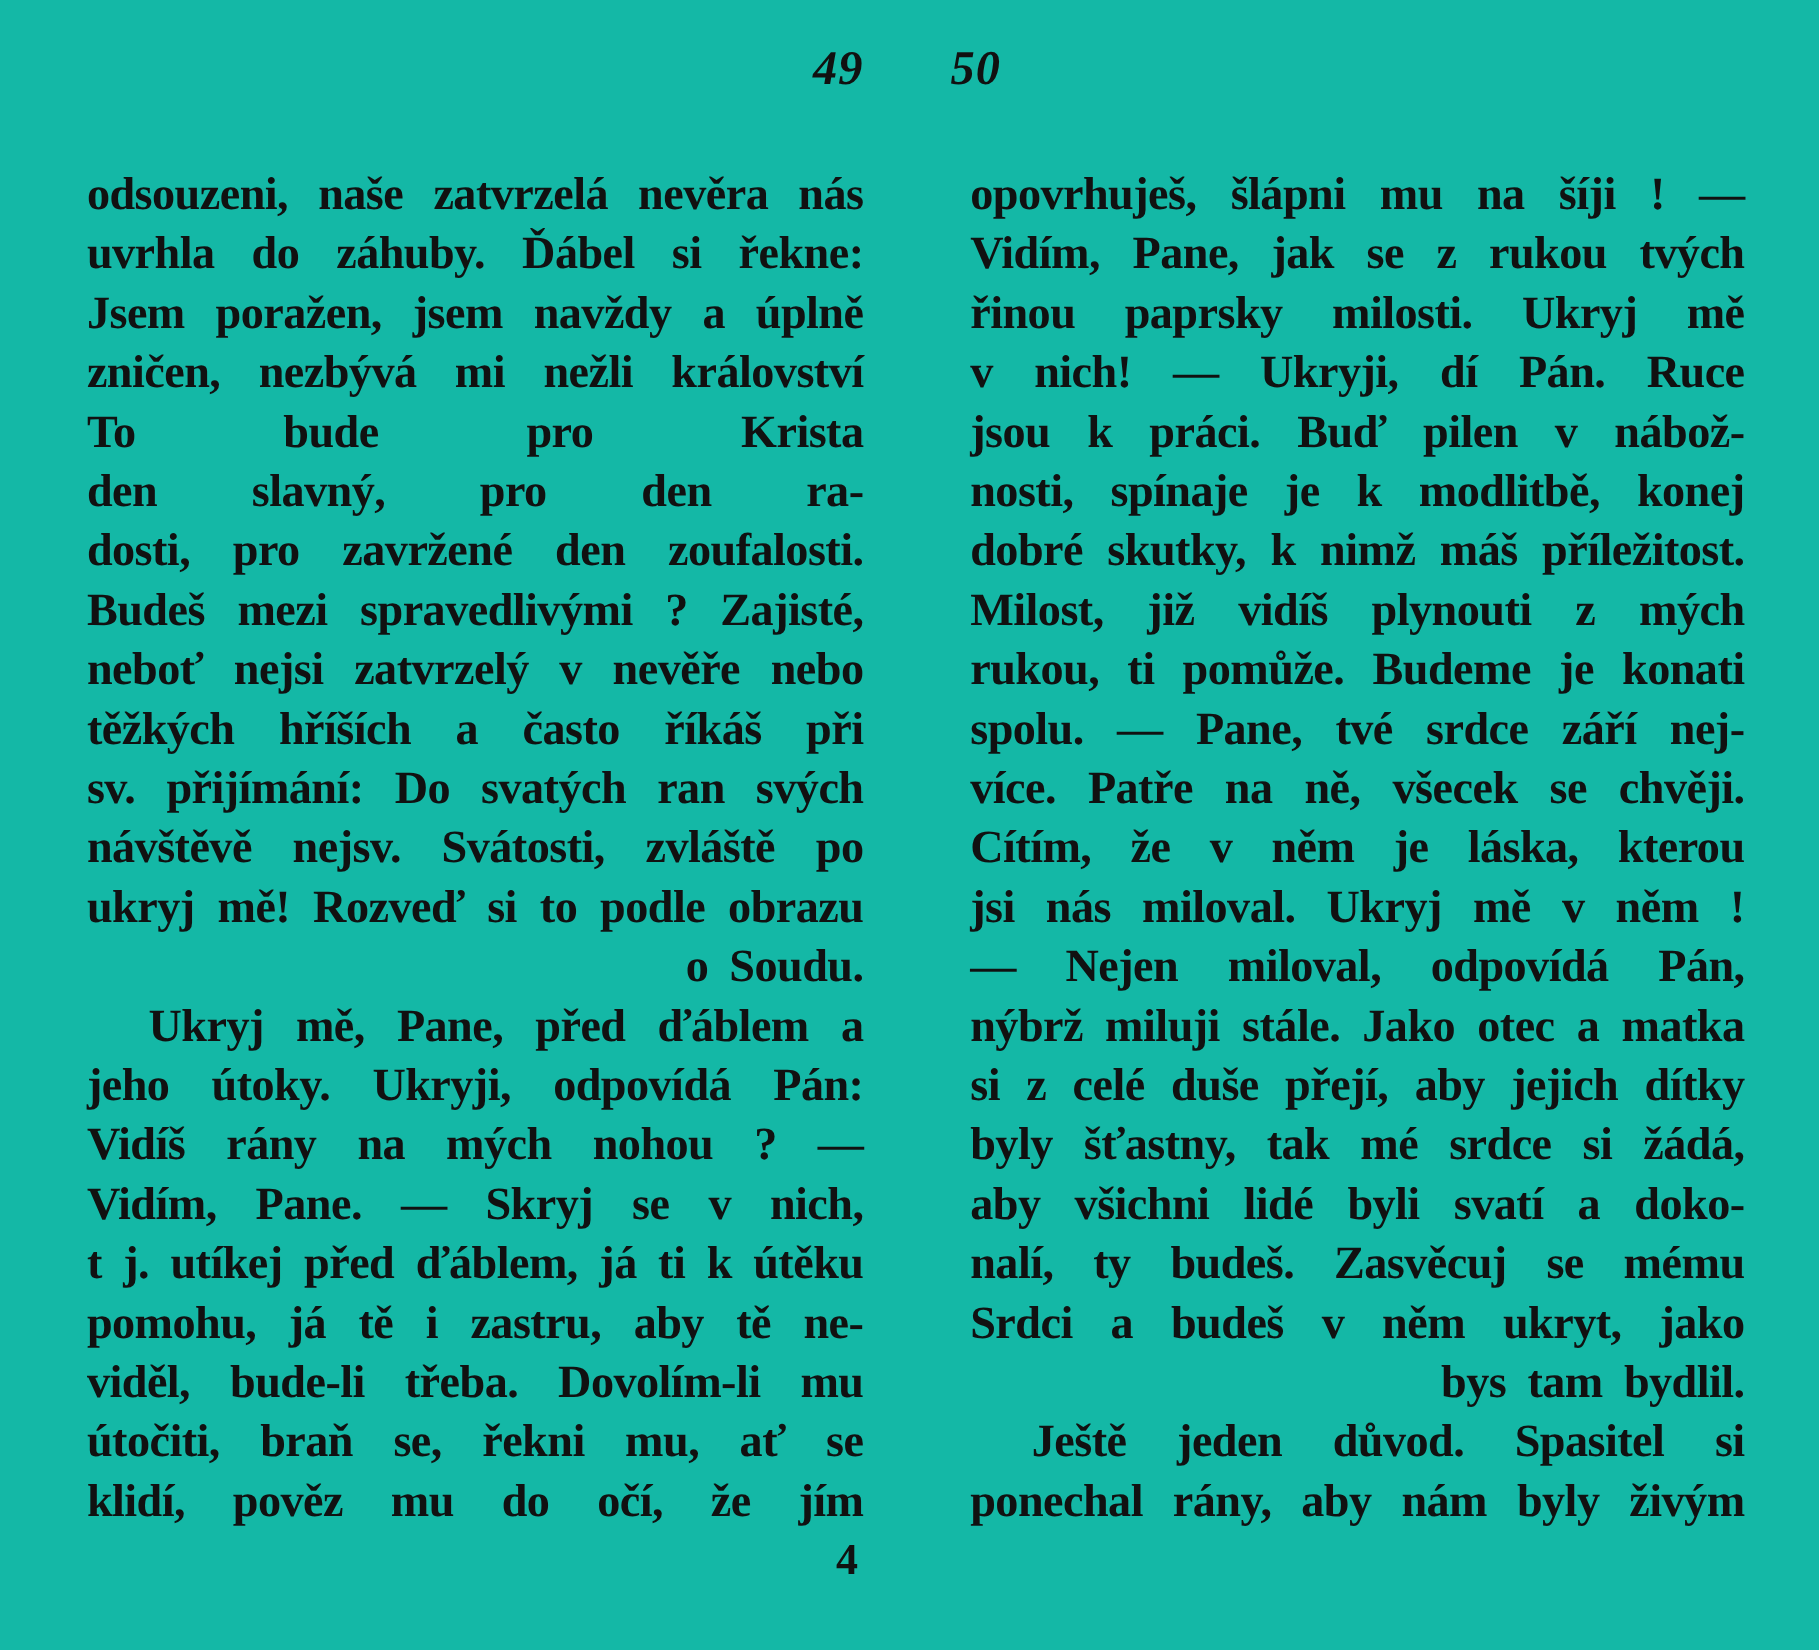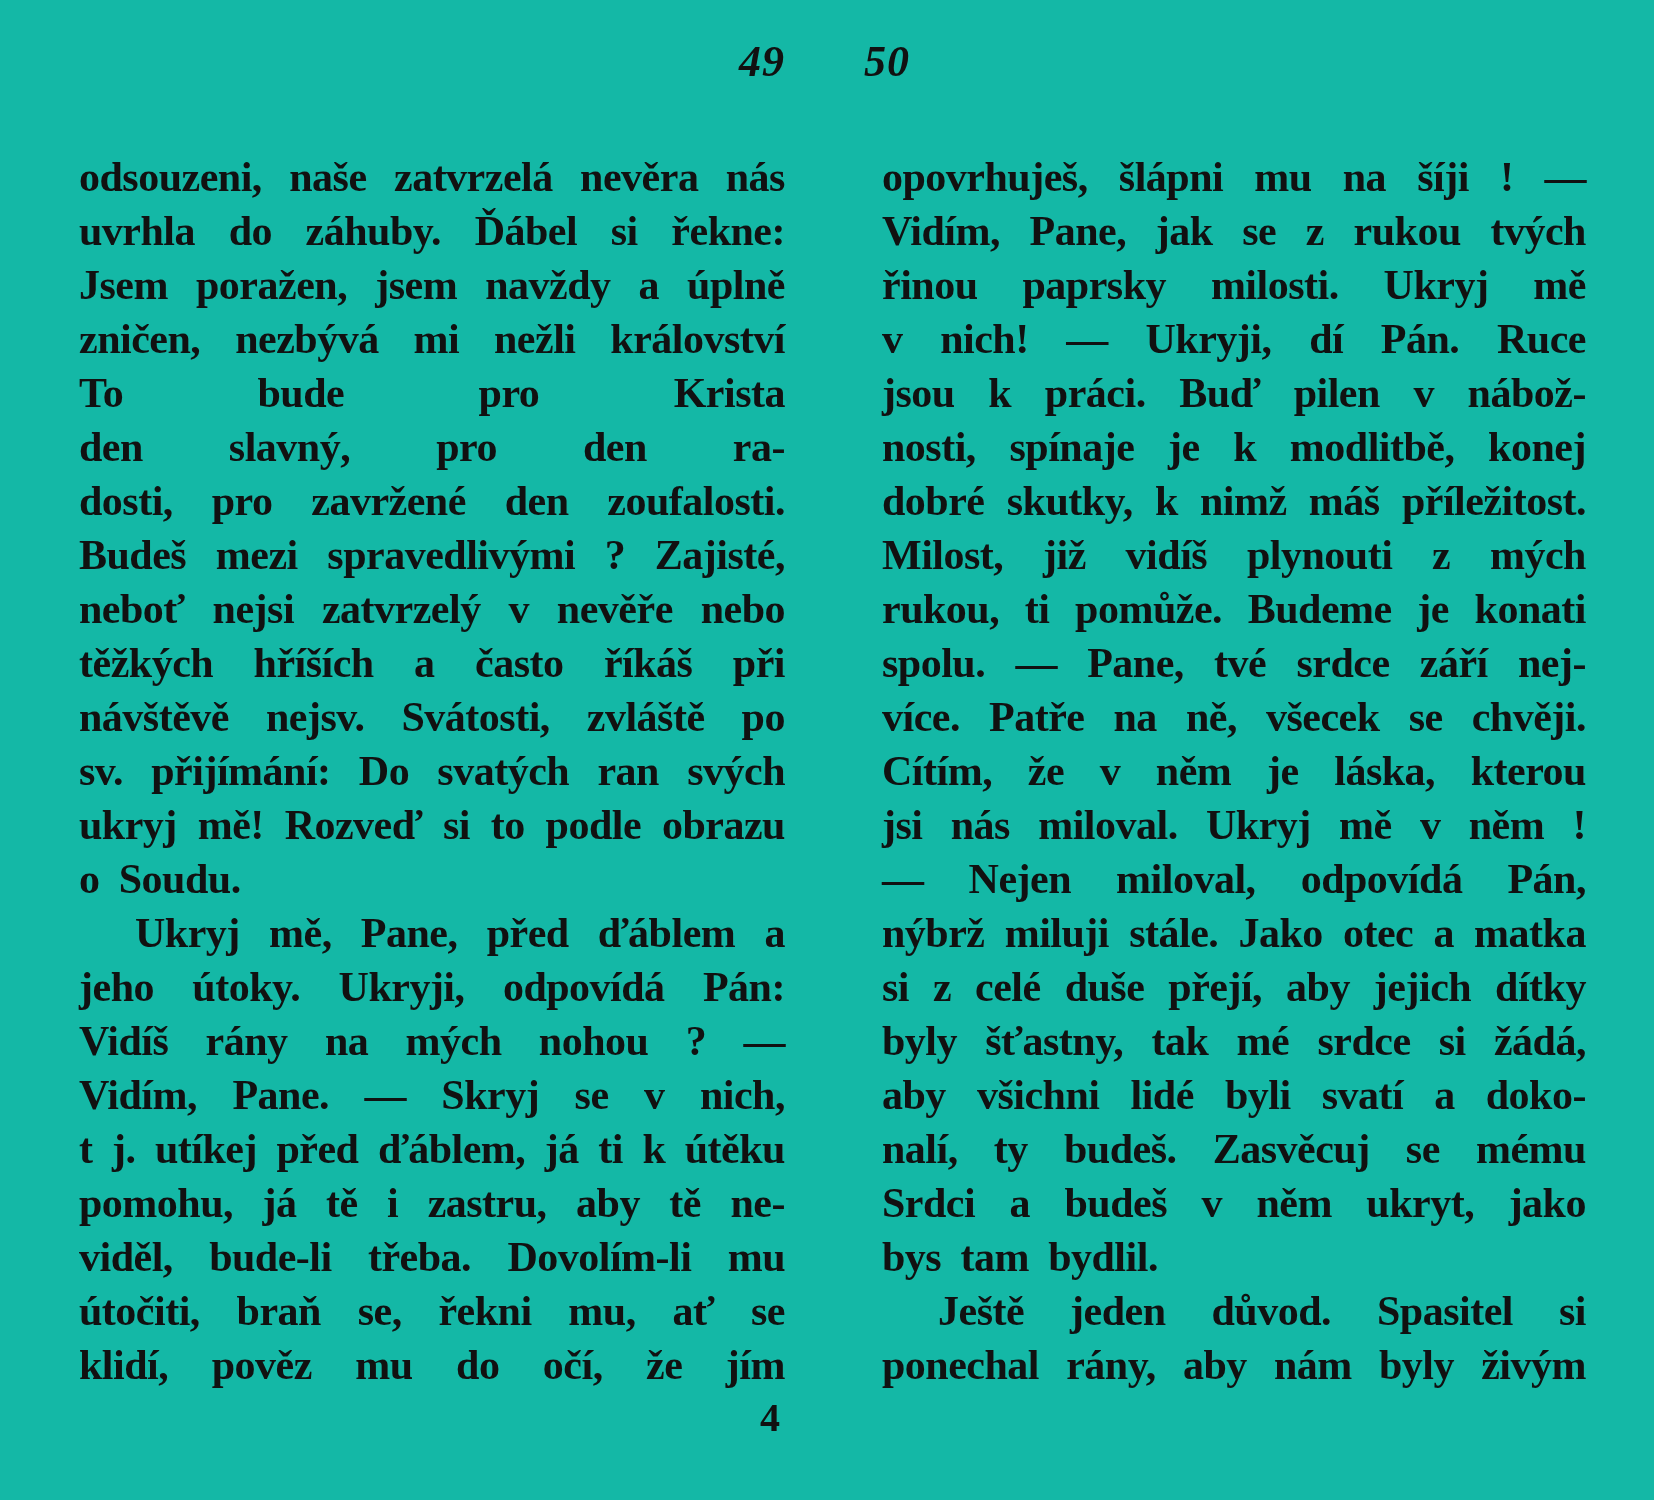--- a/index.html
+++ b/index.html
@@ -47,20 +47,21 @@
     line-height: 54px;
     font-size: 42px;
     letter-spacing: -0.5px;
     margin-left: 33px;
   }
   .line span { white-space: pre; }
   .line.indent { padding-left: 56px; }
   .line.last {
     display: block;
     word-spacing: 0.22em;
+    text-align: right;
   }
   .signature {
     position: absolute;
     left: 735px;
     top: 1396px;
     width: 70px;
     text-align: center;
     font-size: 40px;
     line-height: 44px;
     font-weight: 700;
@@ -143,33 +144,33 @@
       </div>
       <div class="line">
         <span>těžkých</span>
         <span>hříších</span>
         <span>a</span>
         <span>často</span>
         <span>říkáš</span>
         <span>při</span>
       </div>
       <div class="line">
-        <span>návštěvě</span>
-        <span>nejsv.</span>
-        <span>Svátosti,</span>
-        <span>zvláště</span>
-        <span>po</span>
-      </div>
-      <div class="line">
         <span>sv.</span>
         <span>přijímání:</span>
         <span>Do</span>
         <span>svatých</span>
         <span>ran</span>
         <span>svých</span>
+      </div>
+      <div class="line">
+        <span>návštěvě</span>
+        <span>nejsv.</span>
+        <span>Svátosti,</span>
+        <span>zvláště</span>
+        <span>po</span>
       </div>
       <div class="line">
         <span>ukryj</span>
         <span>mě!</span>
         <span>Rozveď</span>
         <span>si</span>
         <span>to</span>
         <span>podle</span>
         <span>obrazu</span>
       </div>

